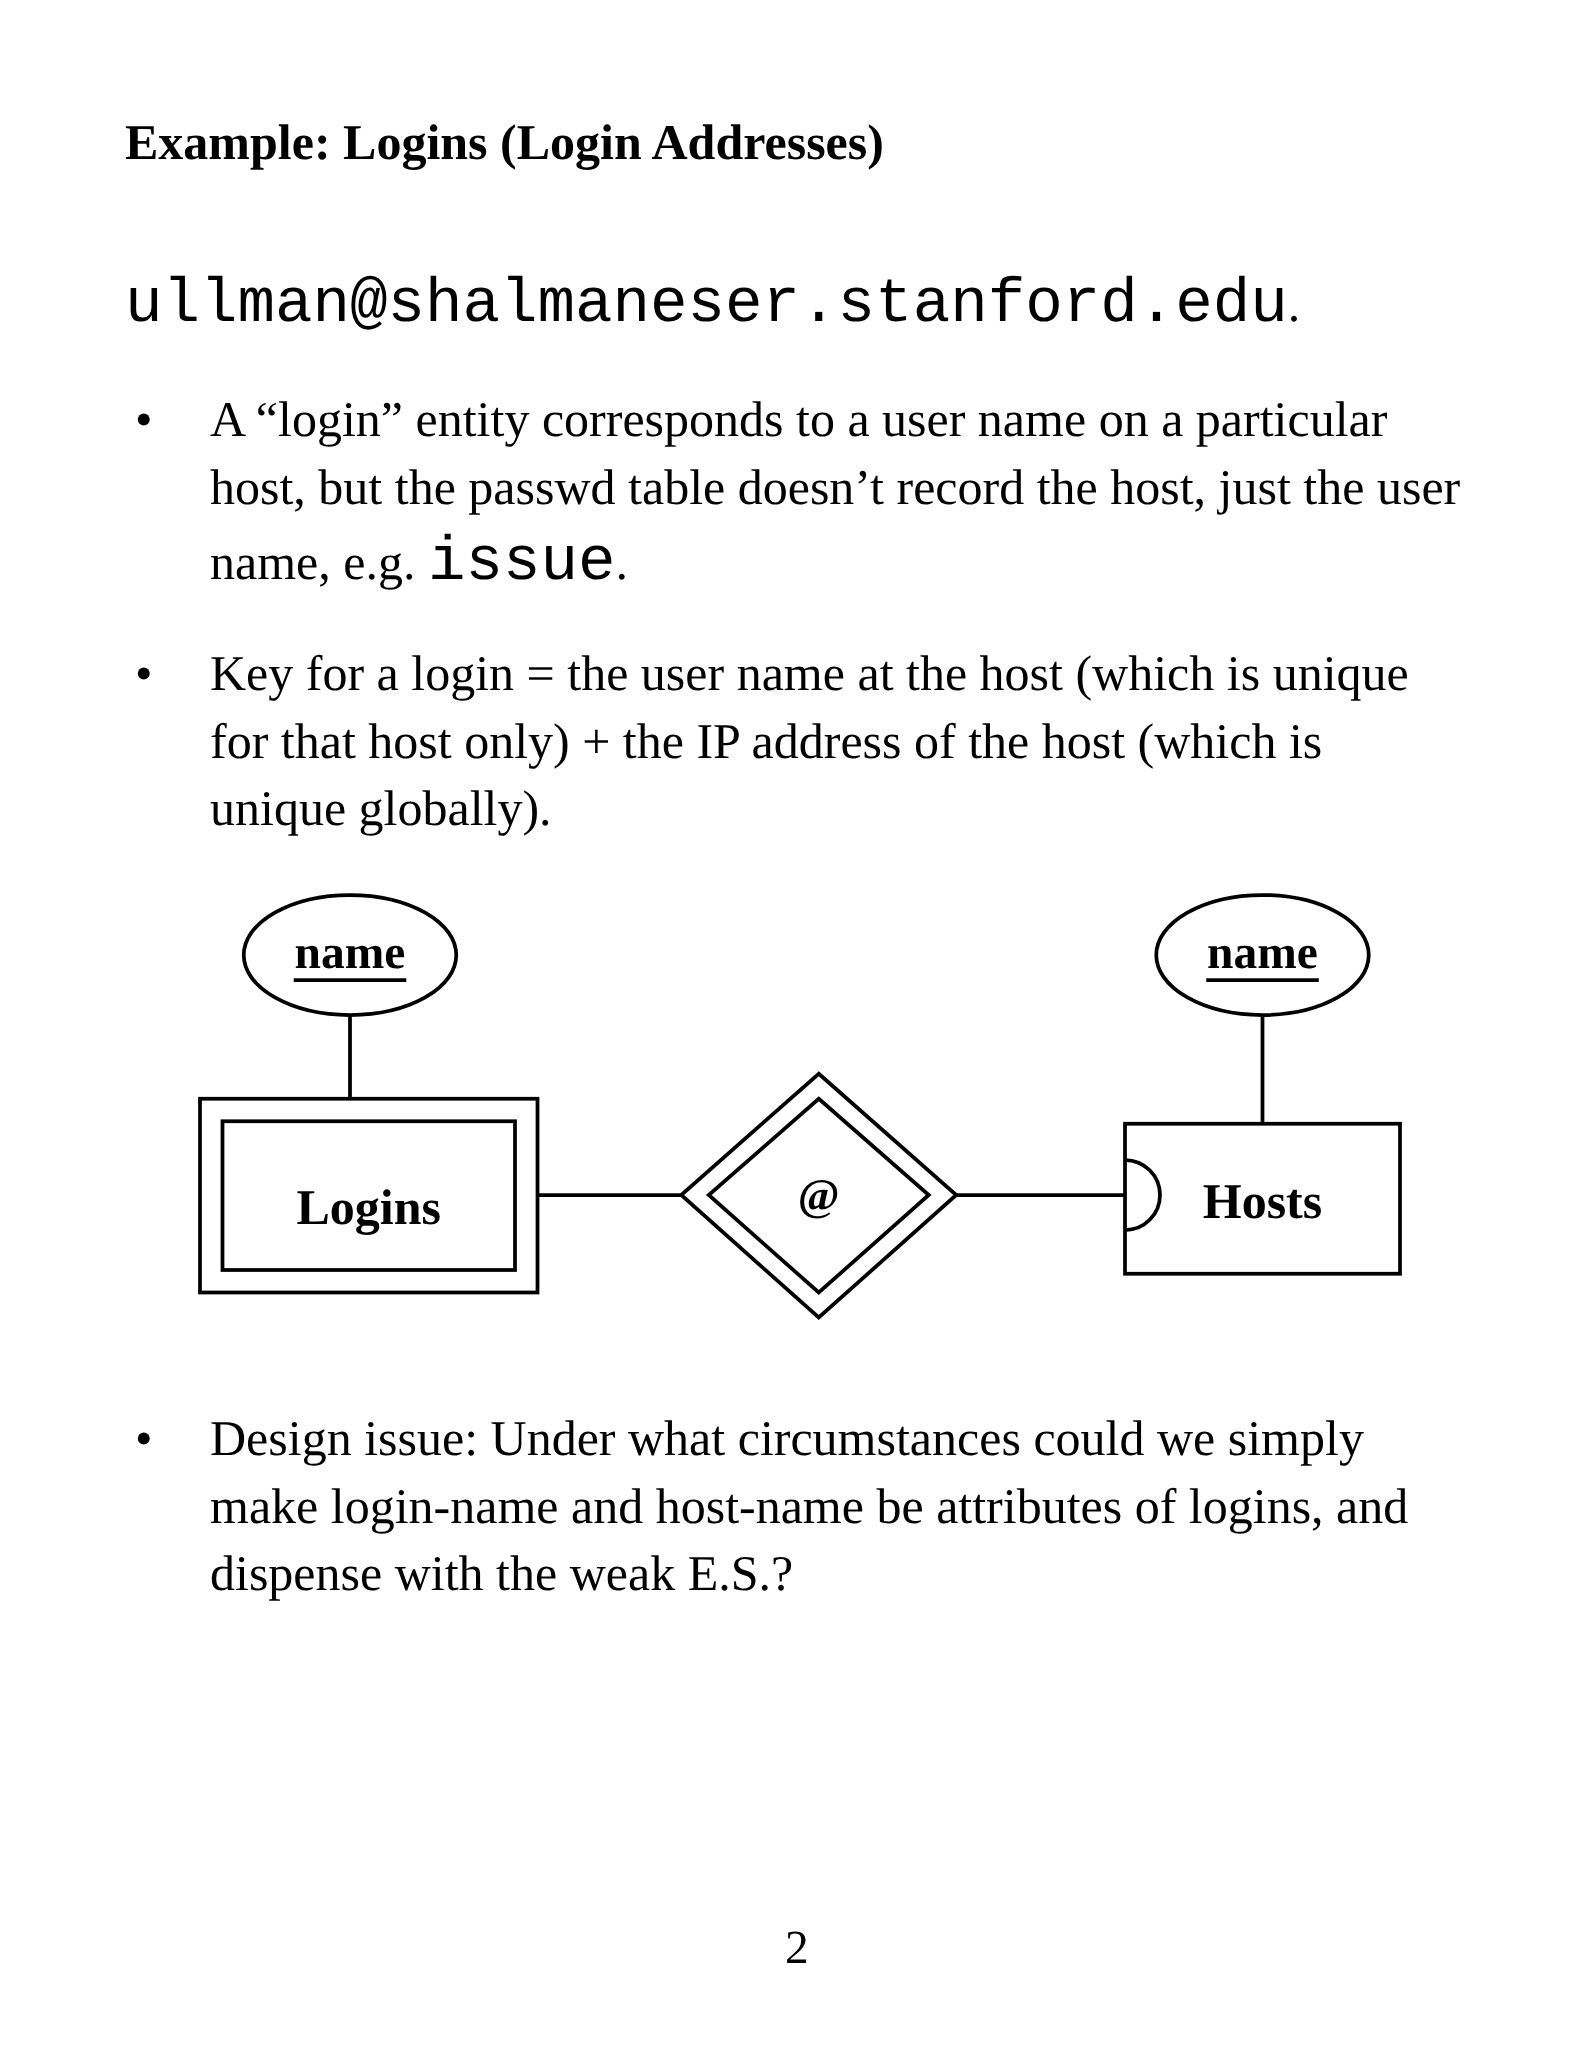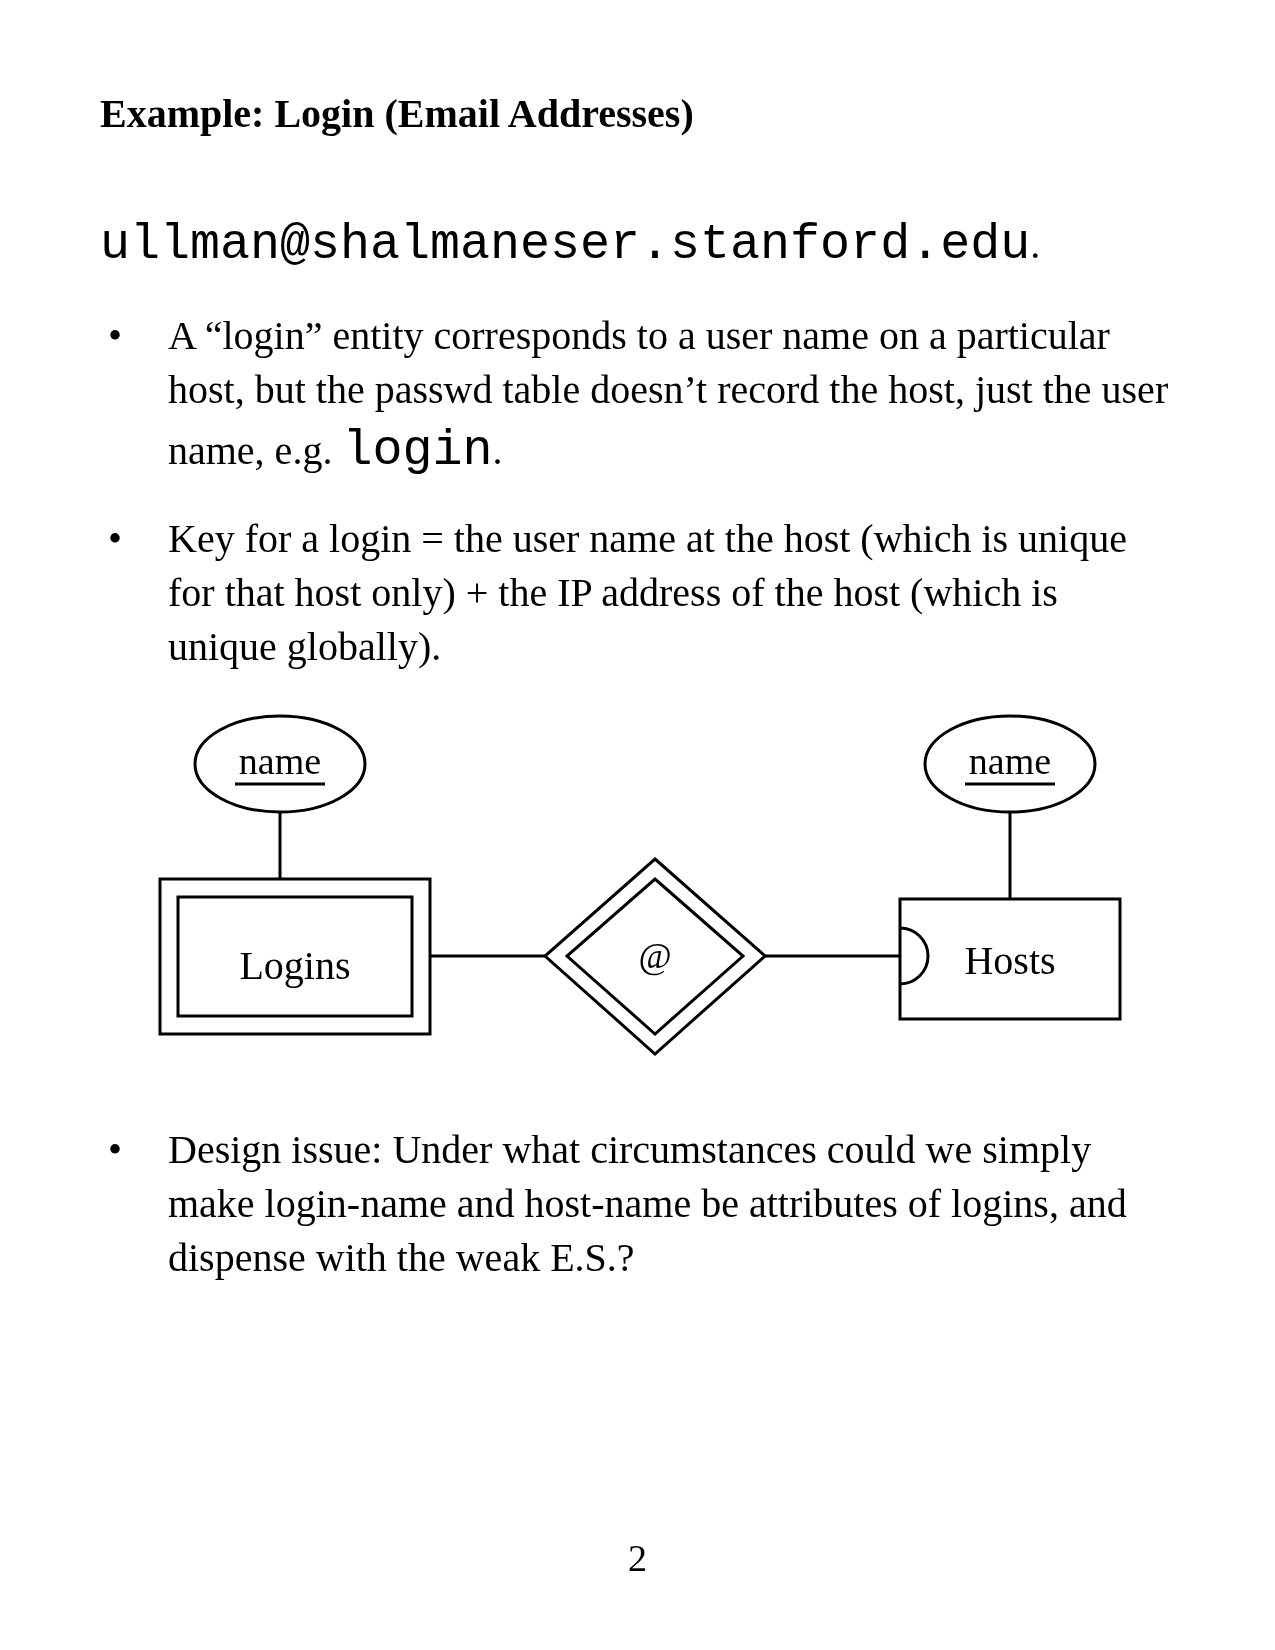--- a/index.html
+++ b/index.html
@@ -48,48 +48,49 @@
     content: "\2022";
     position: absolute;
     left: 8px;
     top: 0;
     font-size: 40px;
     line-height: 1.35;
   }
   .diagram-holder {
     width: 100%;
     margin: 25px 0 35px 0;
+    font-weight: bold;
   }
   .page-number {
     position: absolute;
     bottom: 70px;
     left: 0;
     width: 100%;
     text-align: center;
     font-size: 38px;
   }
   svg text {
     font-family: "Times New Roman", Times, serif;
   }
 </style>
 </head>
 <body>
 
 <div class="page">
 
-  <div class="title">Example: Login (Email Addresses)</div>
+  <div class="title">Example: Logins (Login Addresses)</div>
 
   <div class="intro">
     <br>
     <span class="mono">ullman@shalmaneser.stanford.edu</span><span>.</span>
   </div>
 
   <ul class="bullets">
     <li>
-      <span>A “login” entity corresponds to a user name on a particular host, but the passwd table doesn’t record the host, just the user name, e.g. </span><span class="mono">login</span><span>.</span>
+      <span>A “login” entity corresponds to a user name on a particular host, but the passwd table doesn’t record the host, just the user name, e.g. </span><span class="mono">issue</span><span>.</span>
     </li>
     <li>
       <span>Key for a login = the user name at the host (which is unique for that host only) + the IP address of the host (which is unique globally).</span>
     </li>
   </ul>
 
   <div class="diagram-holder">
     <svg viewBox="0 0 1075 380" width="1075" height="380">
 
       <g>

